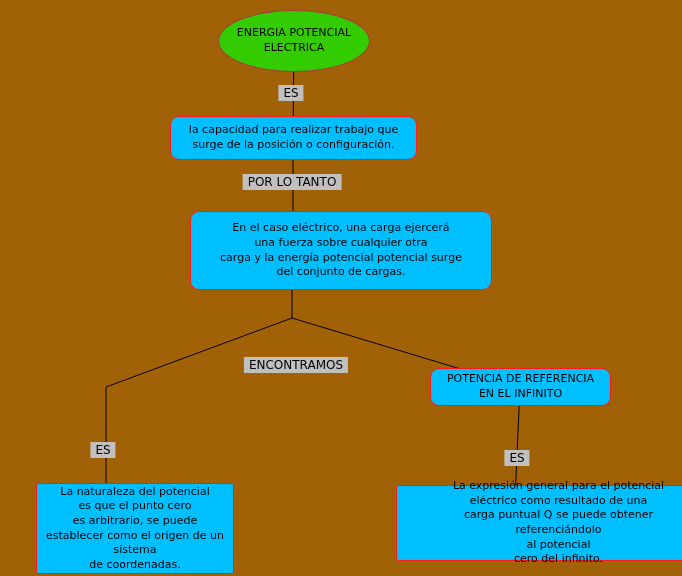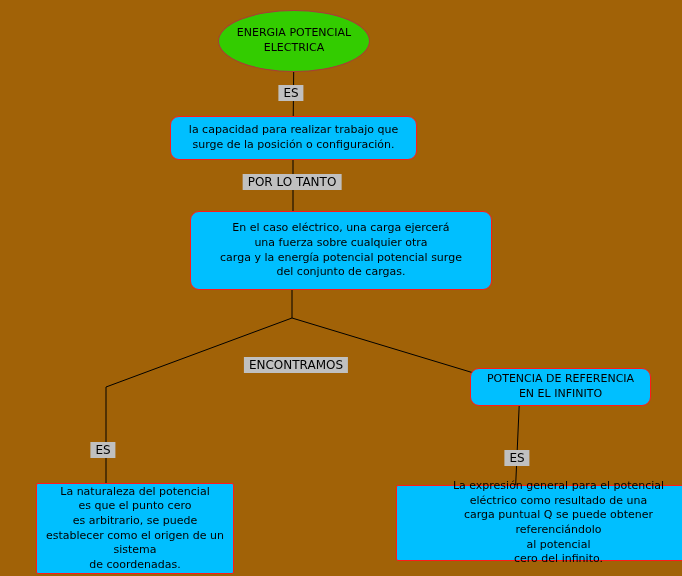--- a/index.html
+++ b/index.html
@@ -85,21 +85,21 @@
   </div>
 
   <div class="node" style="left:152px; top:211px; width:302px; height:79px;margin-left:38px;">
     <span>En el caso eléctrico, una carga ejercerá
 una fuerza sobre cualquier otra
 carga y la energía potencial potencial surge
 del conjunto de cargas.</span>
   </div>
 
 
-  <div class="node" style="left:430px; top:368px; width:181px; height:38px;margin-left:40px;">
+  <div class="node" style="left:430px; top:368px; width:181px; height:38px;">
     <span>POTENCIA DE REFERENCIA
 EN EL INFINITO</span>
   </div>
 
   <div class="node leaf" style="left:8px; top:483px; width:198px; height:91px;">
     <span>La naturaleza del potencial
 es que el punto cero
 es arbitrario, se puede
 establecer como el origen de un
 sistema

